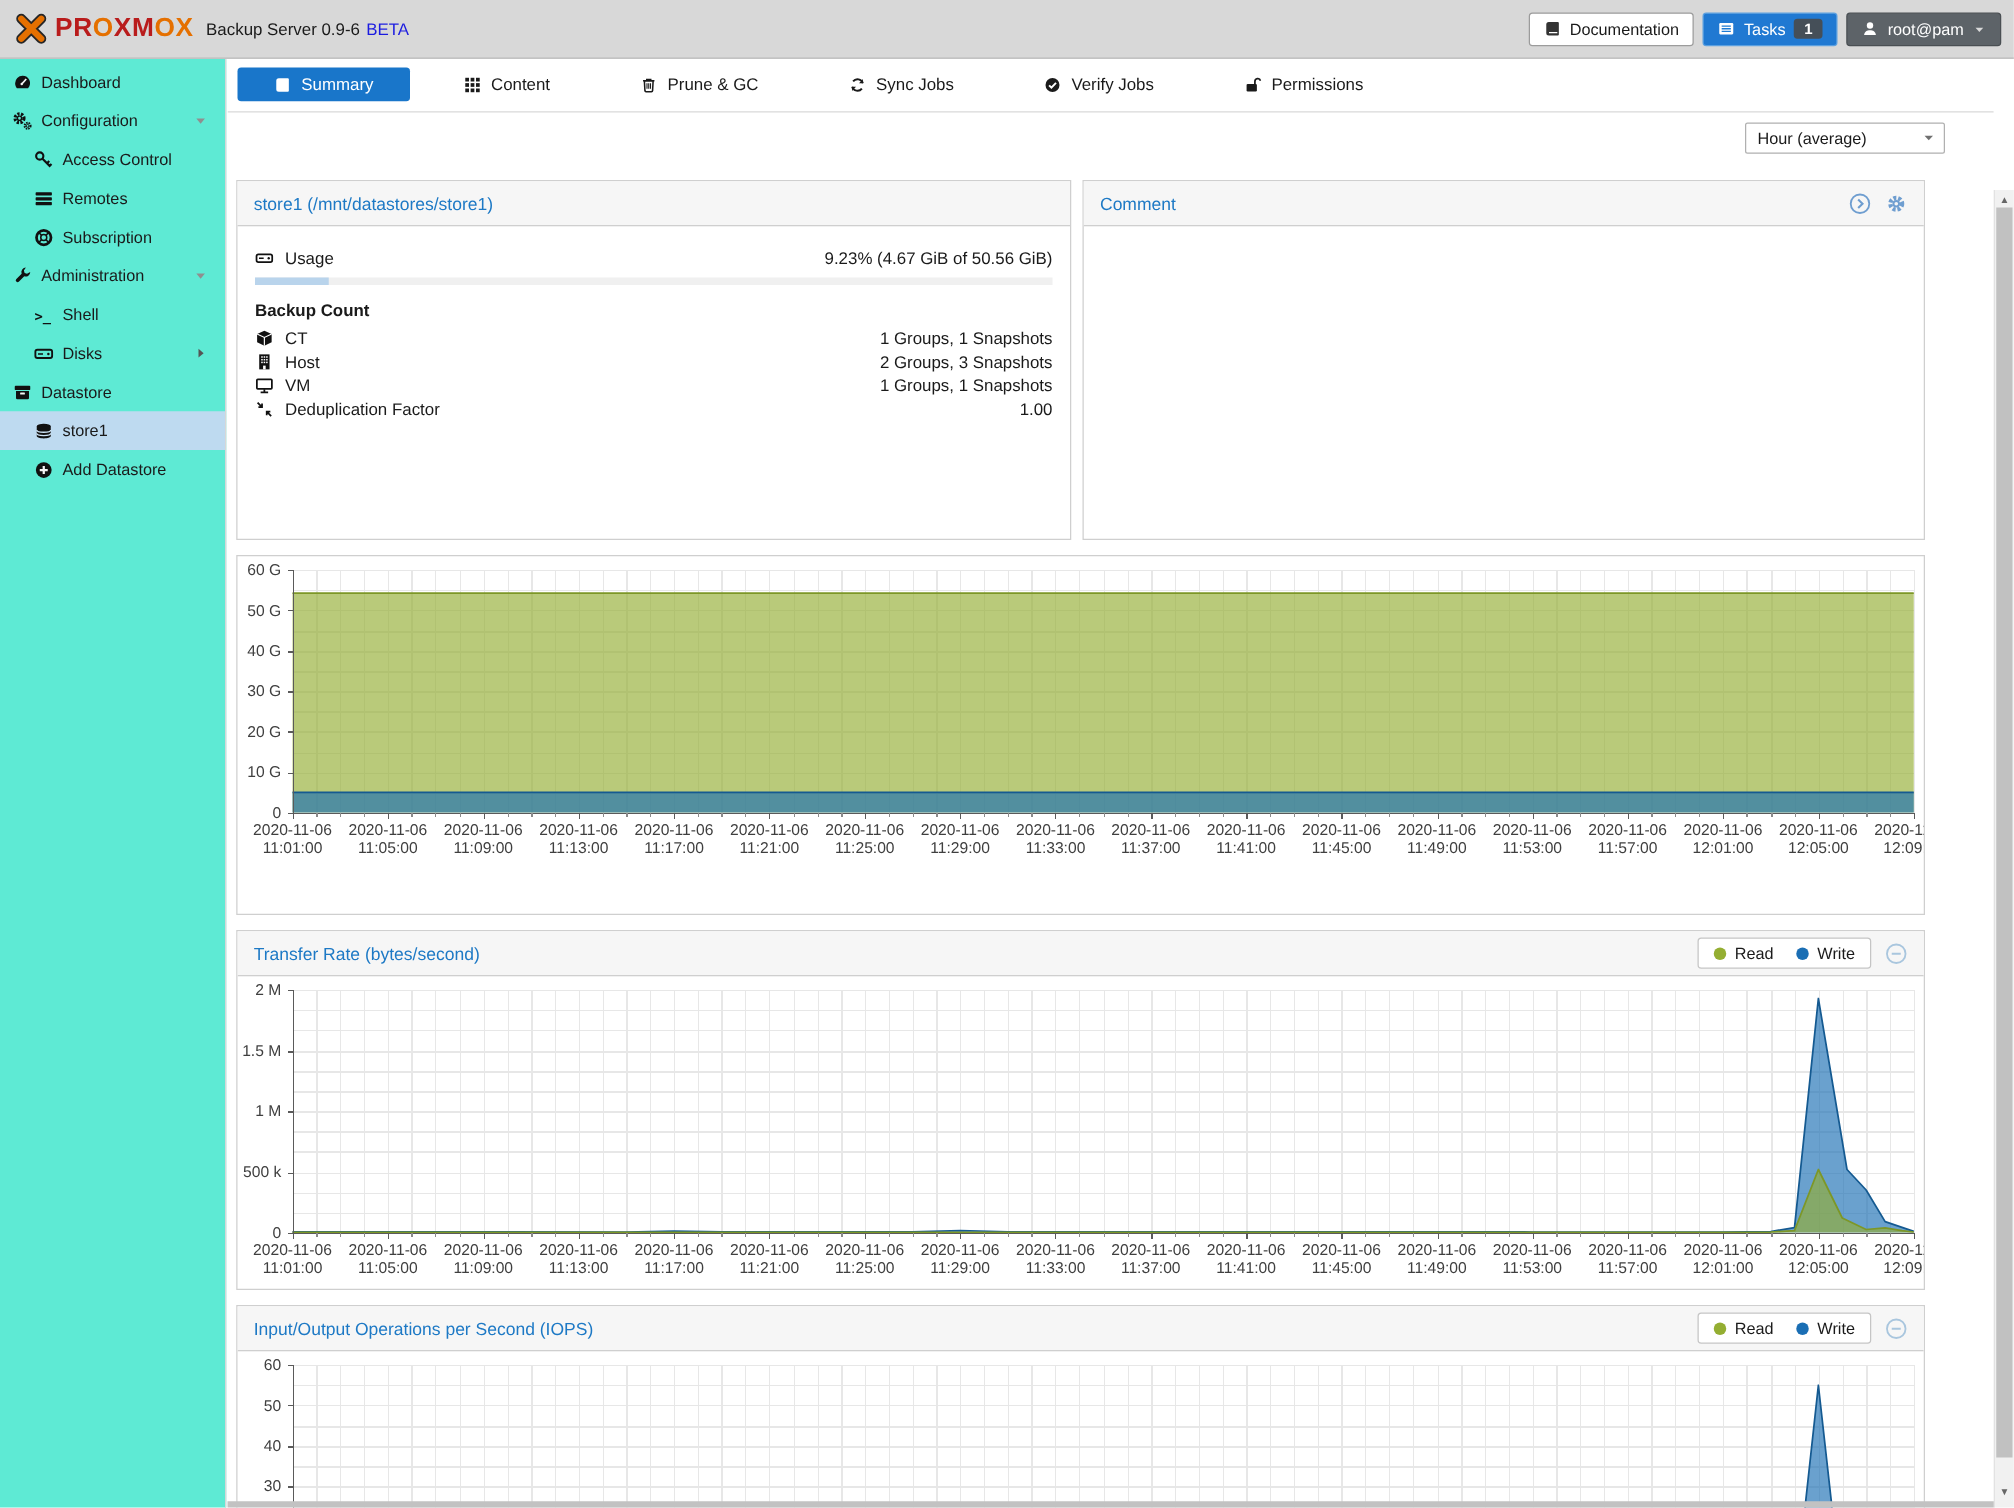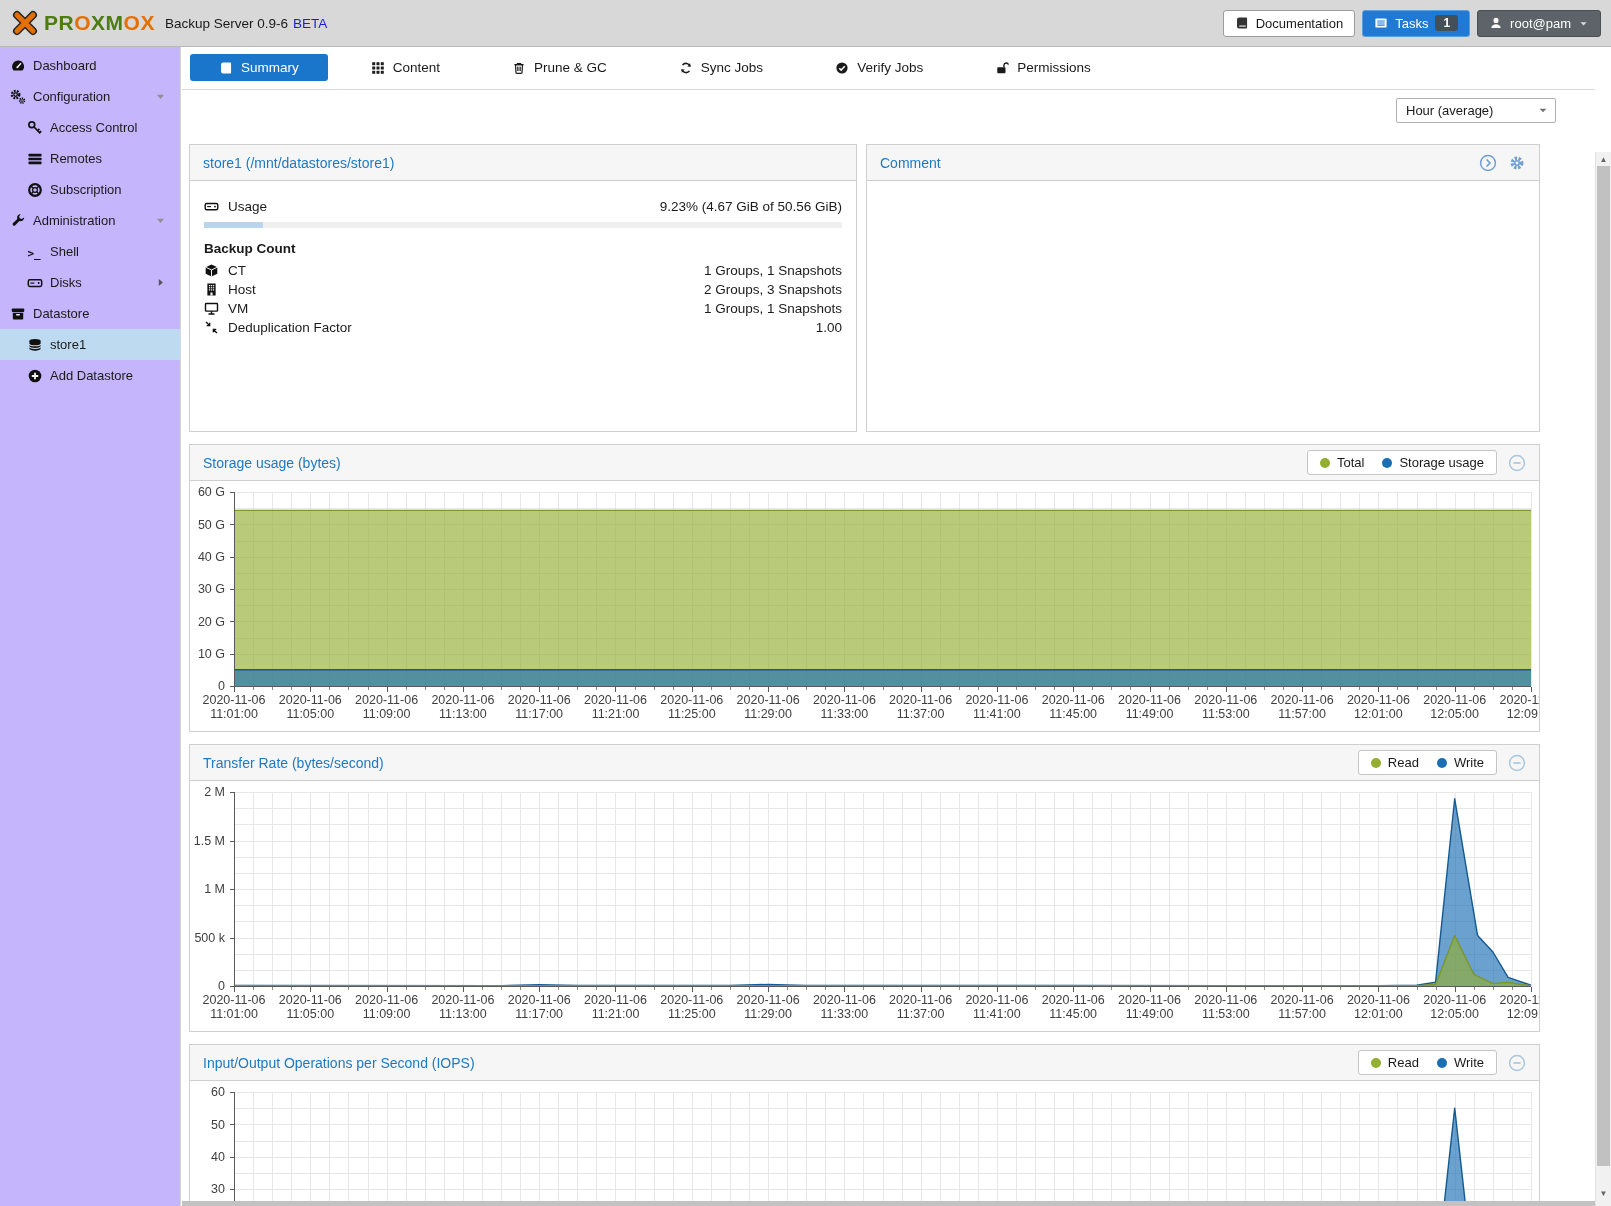--- a/index.html
+++ b/index.html
@@ -7,34 +7,34 @@
     font-family:"Liberation Sans",sans-serif;font-size:13px;color:#1a1a1a}
   .ic{display:inline-block;vertical-align:middle;flex:none}
   svg{display:block}
 
   
   .topbar{position:absolute;top:0;left:0;right:0;height:47px;background:#d8d8d8;
     border-bottom:1px solid #b9b9b9;display:flex;align-items:center;
     justify-content:space-between;padding:0 10px;z-index:9}
   .brand{display:flex;align-items:center}
   .brand-word{font-weight:bold;font-size:21px;letter-spacing:.5px;display:flex;margin-left:4px}
-  .brand-word .dark{color:#4d7c0f}
+  .brand-word .dark{color:#b91c1c}
   .brand-word .orange{color:#e57000}
   .product{font-size:13.5px;margin-left:10px}
   .beta{color:#1b1be0;margin-left:5px;font-size:13.5px;cursor:pointer}
   .header-actions{display:flex;align-items:flex-start;gap:7px}
   .hbtn{display:inline-flex;align-items:center;gap:7px;height:27px;padding:0 11px;
     border-radius:3px;font-size:13px;border:1px solid #9c9c9c;background:#fff;color:#1a1a1a;cursor:pointer}
   .hbtn .ic{width:14px;height:14px}
   .hbtn.tasks{background:#2079d2;border-color:#5ba0e0;color:#fff}
   .badge{background:#454f58;color:#fff;border-radius:3px;padding:1px 8px;font-weight:bold;font-size:12px}
   .hbtn.user{background:#5d6368;border-color:#4a4f53;color:#fff}
 
   
-  .sidebar{position:absolute;top:47px;left:0;width:181px;bottom:0;background:#c4b5fd;
+  .sidebar{position:absolute;top:47px;left:0;width:181px;bottom:0;background:#5eead4;
     border-right:1px solid #d7d7d7;padding-top:3px}
   .side-item{display:flex;align-items:center;height:31px;padding:0 8px 0 10px;cursor:pointer;position:relative}
   .side-item.lvl1{padding-left:27px}
   .side-item.selected{background:#bedaf0}
   .side-item .ic{width:16px;height:16px;margin-right:7px;color:#111}
   .side-item .arrow{position:absolute;right:7px;width:11px;height:11px;color:#8f8f8f}
   .side-item .arrow.dark{color:#555}
 
   
   .main{position:absolute;left:182px;top:47px;right:16px;bottom:0;background:#fff;overflow:hidden}
@@ -391,39 +391,20 @@
               <circle cx="8" cy="8" r="2" fill="none" stroke="currentColor" stroke-width="1.4"></circle>
             </svg>
           </span>
         </div>
         <div class="pbody"></div>
       </div>
     </div>
 
     <div id="charts">
         <div class="panel chartp">
-          <div class="panel-h">
-            <span class="panel-title">Storage usage (bytes)</span>
-            <span class="right">
-              <span class="legend">
-                <span class="item">
-                  <span class="dot" style="background:#94ae32"></span>
-                  <span>Total</span>
-                </span>
-                <span class="item">
-                  <span class="dot" style="background:#1a6eb4"></span>
-                  <span>Storage usage</span>
-                </span>
-              </span>
-              <svg class="ptool light" viewBox="0 0 16 16">
-                <circle cx="8" cy="8" r="6.6" fill="none" stroke="currentColor" stroke-width="1.3"></circle>
-                <path d="M4.8 8h6.4" stroke="currentColor" stroke-width="1.5"></path>
-              </svg>
-            </span>
-          </div>
           <svg class="chart" width="1349" height="252">
             <g shape-rendering="crispEdges" stroke="#e7e7e7" stroke-width="1">
               <line x1="44.5" y1="11" x2="44.5" y2="205"></line>
               <line x1="63.5" y1="11" x2="63.5" y2="205"></line>
               <line x1="82.5" y1="11" x2="82.5" y2="205"></line>
               <line x1="101.5" y1="11" x2="101.5" y2="205"></line>
               <line x1="120.5" y1="11" x2="120.5" y2="205"></line>
               <line x1="139.5" y1="11" x2="139.5" y2="205"></line>
               <line x1="158.5" y1="11" x2="158.5" y2="205"></line>
               <line x1="178.5" y1="11" x2="178.5" y2="205"></line>

